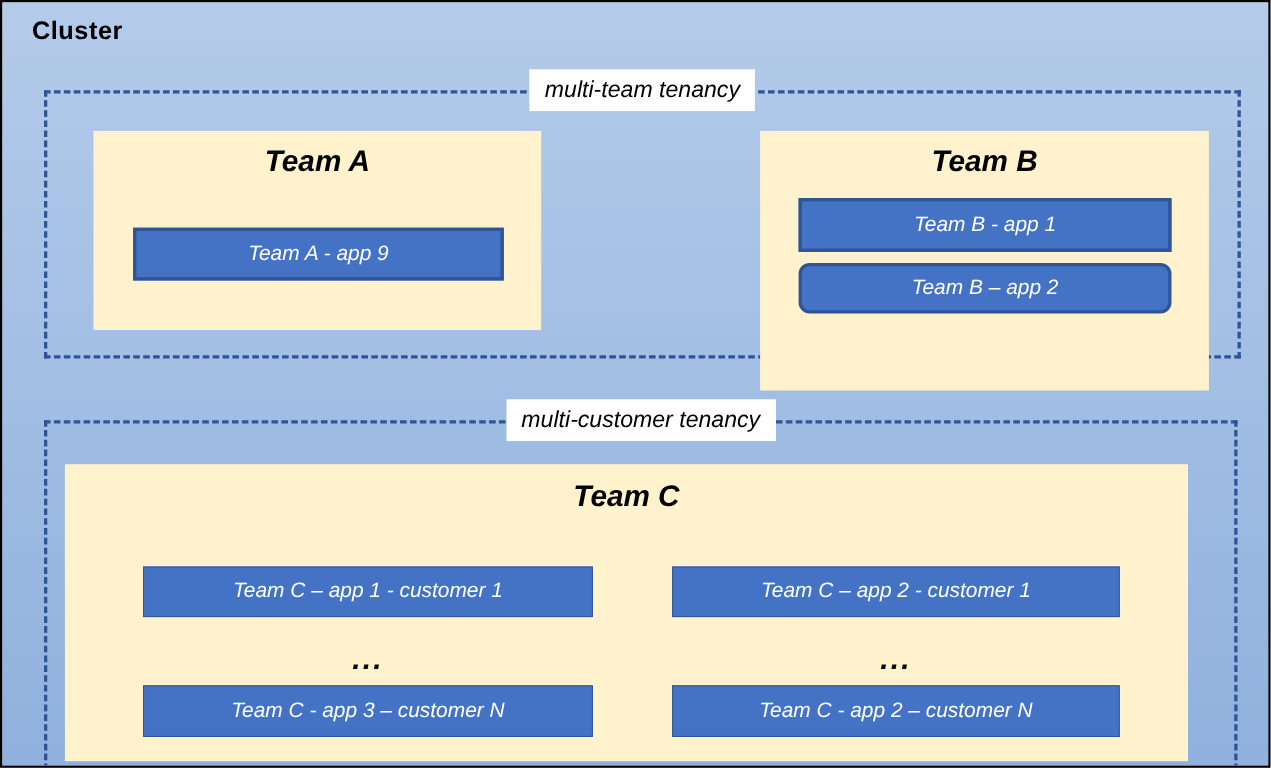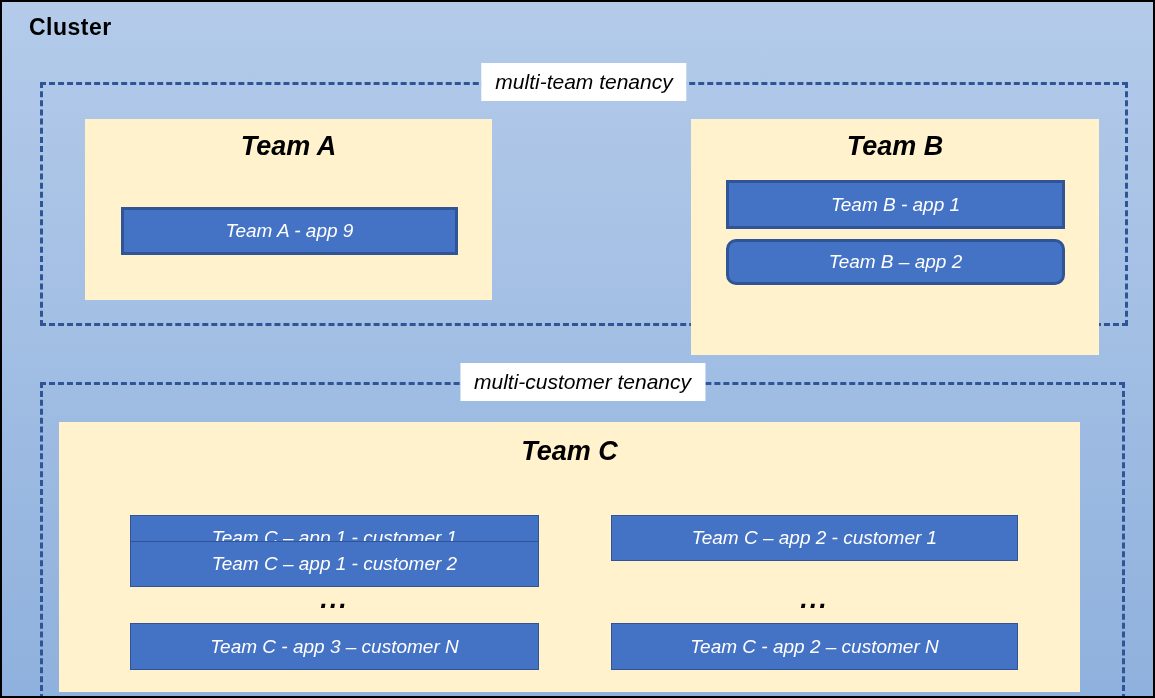--- a/index.html
+++ b/index.html
@@ -128,21 +128,20 @@
 
   <div class="dashed-box multi-customer">
 
     <div class="group-label">multi-customer tenancy</div>
 
     <div class="team-box team-c">
       <div class="team-title">Team C</div>
 
       <div class="app-col col-1">
         <div class="app-box row-1">Team C – app 1 - customer 1</div>
-        <div class="app-box row-2">Team C – app 1 - customer 2</div>
         <div class="ellipsis">...</div>
         <div class="app-box row-n">Team C - app 3 – customer N</div>
       </div>
 
       <div class="app-col col-2">
         <div class="app-box row-1">Team C – app 2 - customer 1</div>
         <div class="ellipsis">...</div>
         <div class="app-box row-n">Team C - app 2 – customer N</div>
       </div>
     </div>

